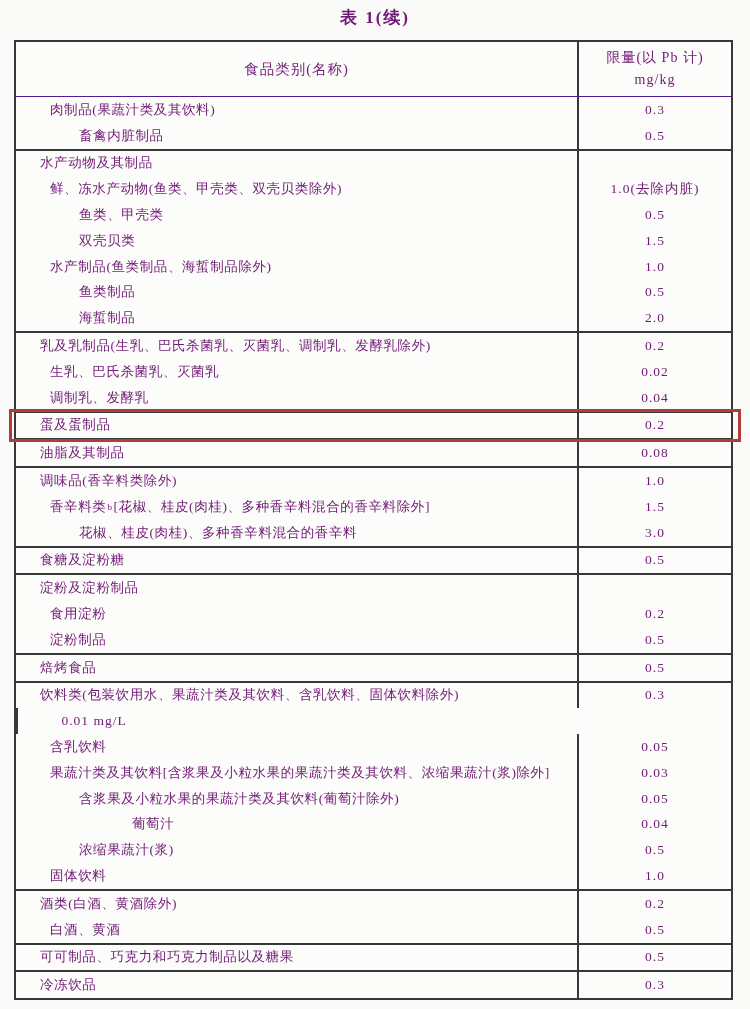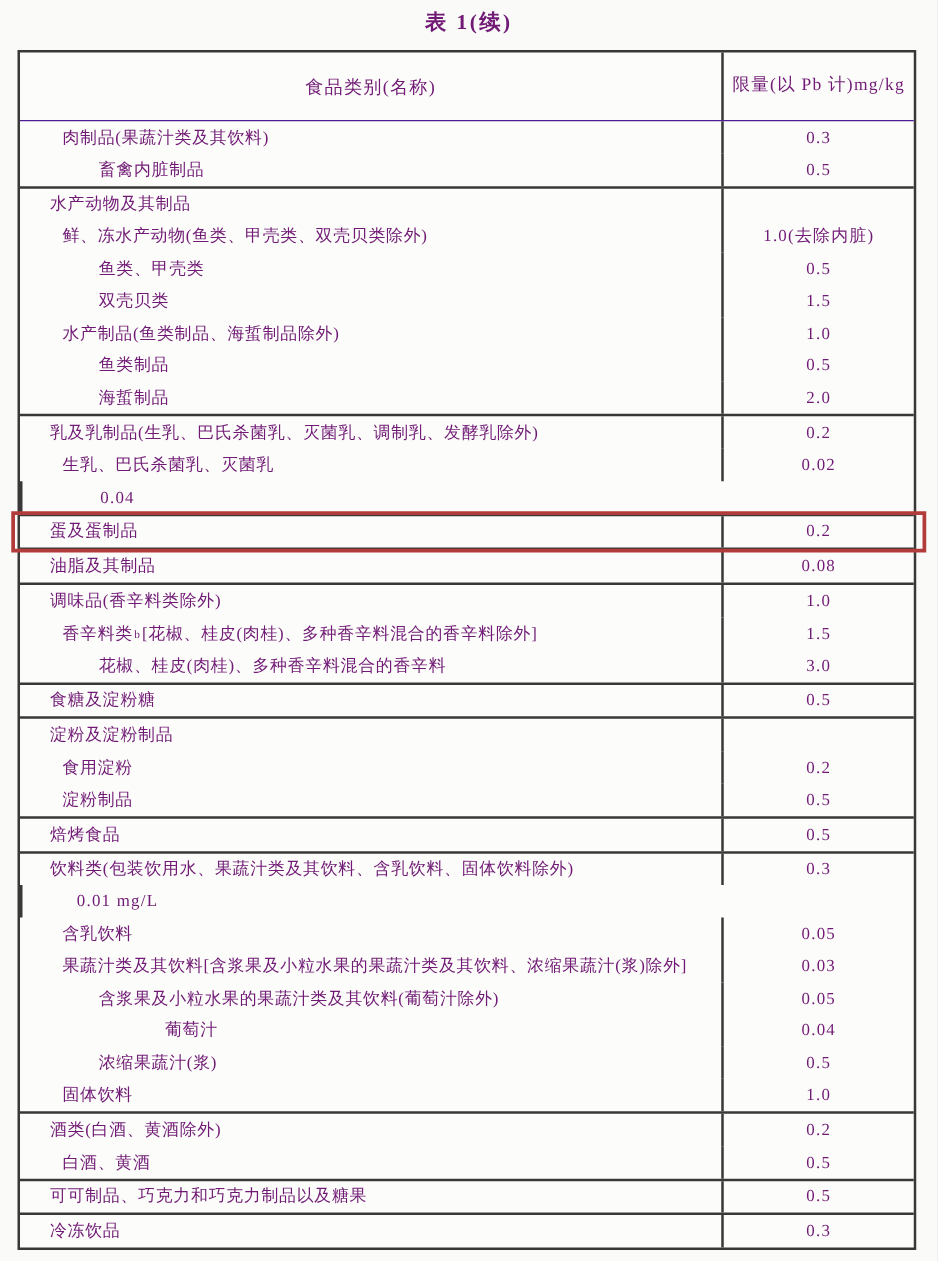--- a/index.html
+++ b/index.html
@@ -24,21 +24,21 @@
     border:2px solid #383838;
     background:#fcfcfa;
   }
   .thead { display:flex; border-bottom:1px solid #4c1d95;font-family:Liberation Serif, serif; }
   .th-name {
     flex:1; display:flex; align-items:center; justify-content:center;
     height:54px; font-size:14.5px; letter-spacing:1px;
   }
   .th-limit {
     width:154px; border-left:2px solid #383838;
-    display:flex; flex-direction:row; align-items:center; justify-content:center;
+    display:flex; flex-direction:column; align-items:center; justify-content:center;
     height:54px; font-size:14px; letter-spacing:1px; line-height:22px;
   }
   .group + .group { border-top:2px solid #383838; }
   .row { display:flex; align-items:stretch; height:25.8px; }
   .row.rel { position:relative; }
   .cell-name {
     flex:1; display:flex; align-items:center;
     font-size:13.5px; letter-spacing:0.6px; white-space:nowrap;
     overflow:hidden;
   }
@@ -116,20 +116,21 @@
         <div class="group">
           <div class="row">
             <div class="cell-name indent-0">乳及乳制品(生乳、巴氏杀菌乳、灭菌乳、调制乳、发酵乳除外)</div>
             <div class="cell-value">0.2</div>
           </div>
           <div class="row">
             <div class="cell-name indent-1">生乳、巴氏杀菌乳、灭菌乳</div>
             <div class="cell-value">0.02</div>
           </div>
           <div class="row">
+            <div class="cell-name indent-1">调制乳、发酵乳</div>
             <div class="cell-value">0.04</div>
           </div>
         </div>
         <div class="group">
           <div class="row rel">
             <div class="cell-name indent-0">蛋及蛋制品</div>
             <div class="cell-value">0.2</div>
             <div class="hl-box" style="border-color: rgb(178, 60, 60);"></div>
           </div>
         </div>

